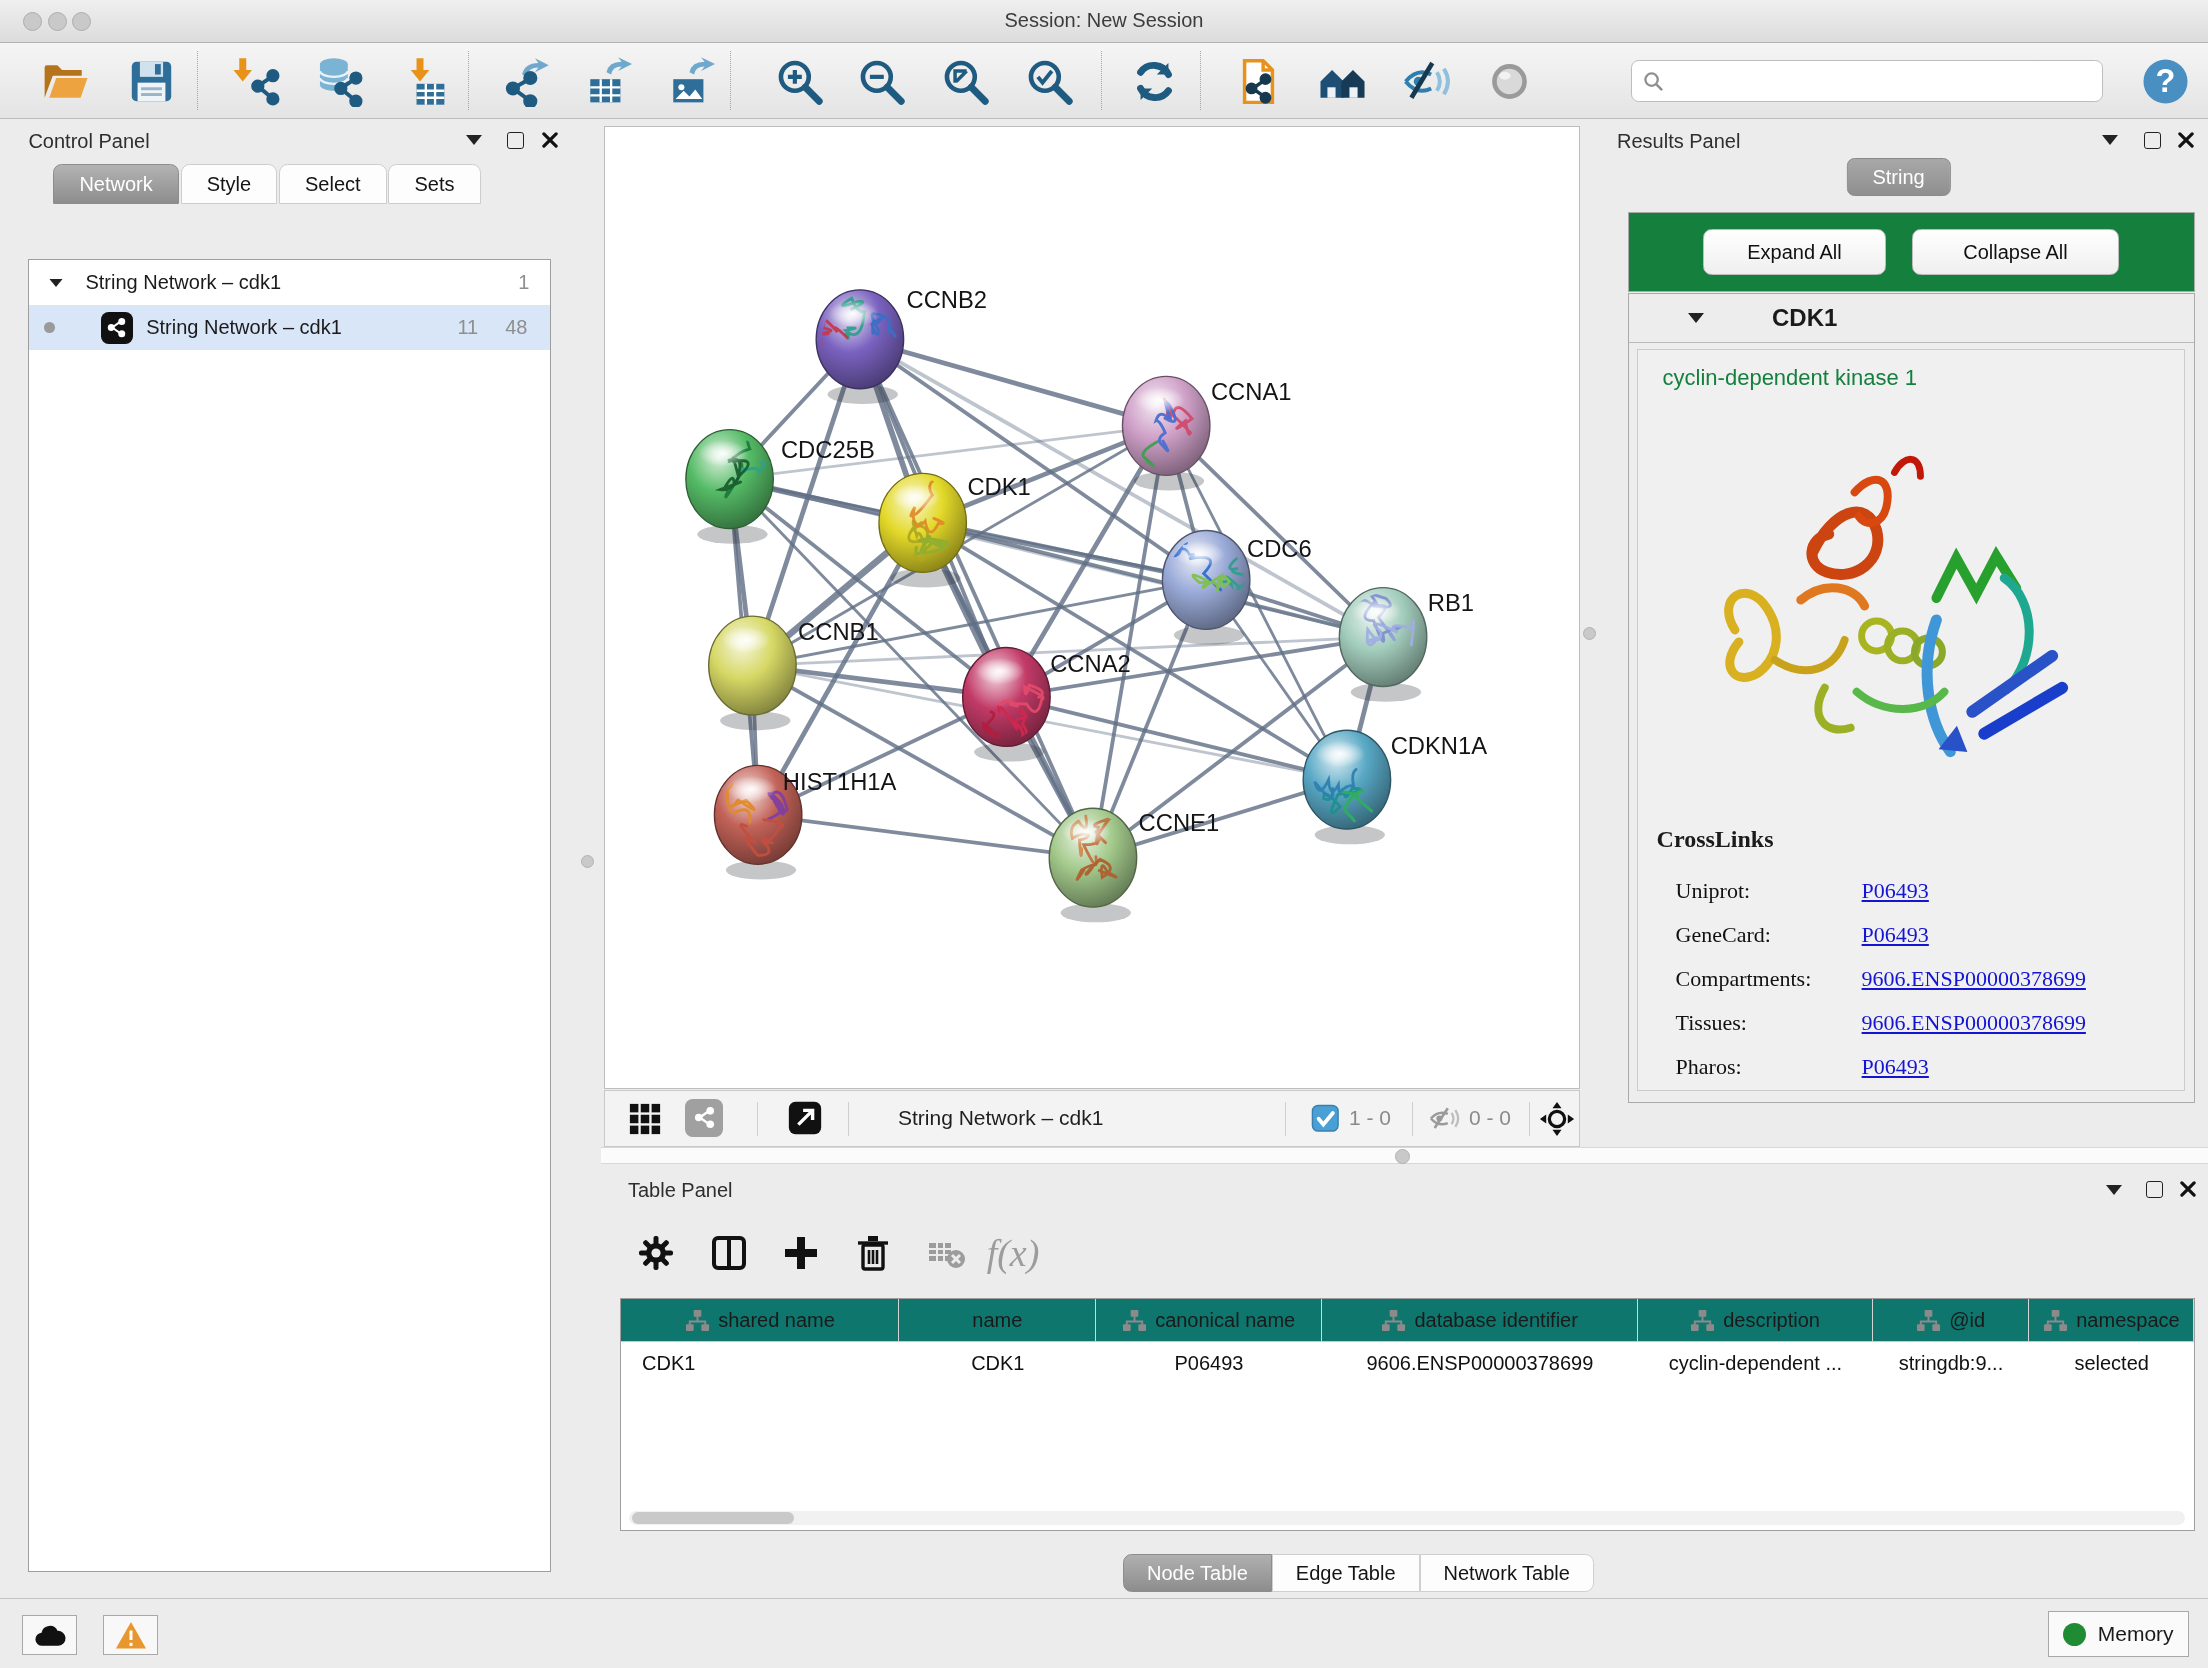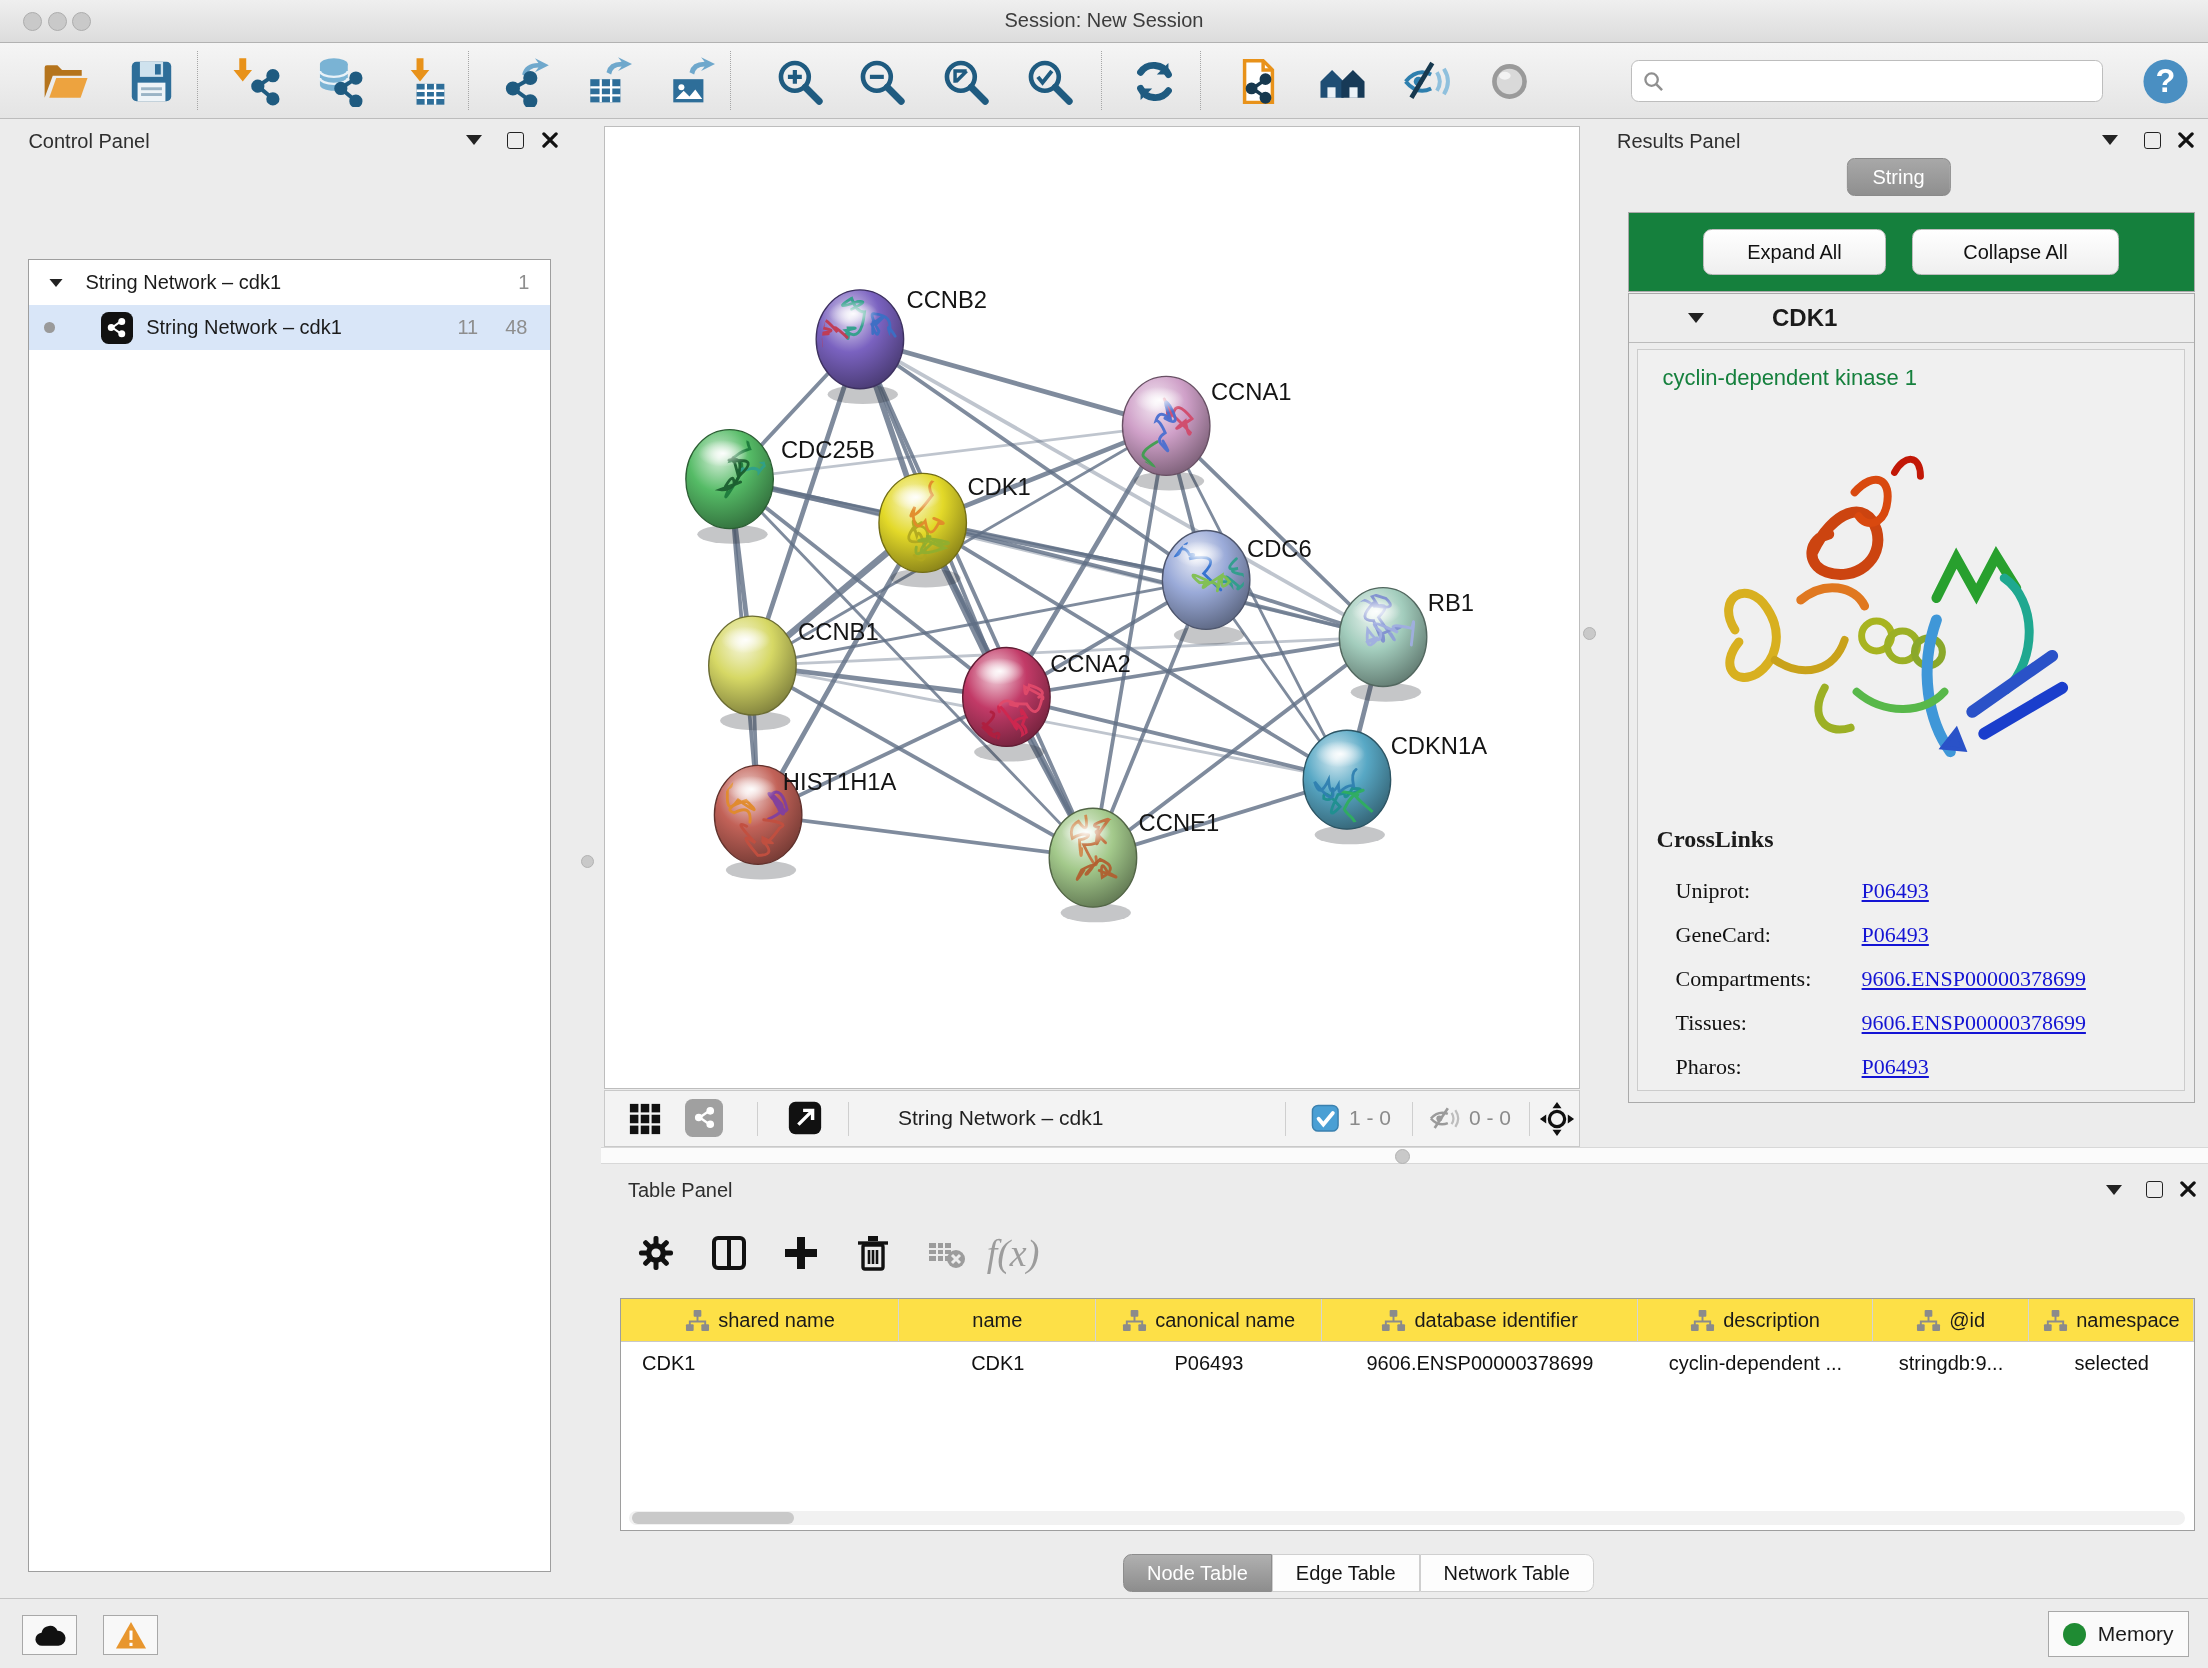--- a/index.html
+++ b/index.html
@@ -54,21 +54,21 @@
   .cl-head{left:19px;top:476px;font-family:"Liberation Serif","DejaVu Serif",serif;font-weight:bold;font-size:24px;}
   .cl-rows{left:38px;top:519px;width:495px;}
   .cl-row{display:flex;height:44px;align-items:center;font-family:"Liberation Serif","DejaVu Serif",serif;font-size:22px;}
   .cl-label{width:186px;color:#111;}
   .cl-link{color:#1414d4;text-decoration:underline;cursor:pointer;}
   
   .tpanel-title{left:628px;top:1179px;}
   .tbl-toolbar-btn{top:1229px;width:48px;height:48px;display:flex;align-items:center;justify-content:center;}
   .fx{font-family:"Liberation Serif","DejaVu Serif",serif;font-style:italic;font-size:38px;color:#9c9c9c;}
   .tbl-box{left:620px;top:1298px;width:1575px;height:233px;background:#fff;border:1.9px solid #9e9e9e;box-sizing:border-box;}
-  .tbl-header{display:flex;height:42px;background:#fde047;border-bottom:1px solid #c9c9c9;}
+  .tbl-header{display:flex;height:42px;background:#0f766e;border-bottom:1px solid #c9c9c9;}
   .th{display:flex;align-items:center;justify-content:center;font-size:20px;color:#1a1a1a;border-right:1px solid #d4d4d4;box-sizing:border-box;overflow:hidden;white-space:nowrap;}
   .col-icon{width:25px;height:25px;margin-right:8.6px;flex:none;}
   .tbl-row{display:flex;height:42px;}
   .td{display:flex;align-items:center;font-size:20px;color:#111;box-sizing:border-box;overflow:hidden;white-space:nowrap;}
   .hscroll{position:absolute;left:7.6px;bottom:4.8px;width:1556px;height:14.3px;background:#f1f1f1;border-radius:7.6px;}
   .hthumb{position:absolute;left:3.8px;top:1px;width:162px;height:12.4px;background:#c9c9c9;border-radius:6.7px;}
   .bt-tabs{left:1123px;top:1554px;display:flex;align-items:center;}
   .bt-tab{padding:6.7px 23px;font-size:20px;background:#fdfdfd;border:1px solid #cfcfcf;color:#141414;}
   .bt-tab:first-child{border-radius:8.6px 0 0 8.6px;}
   .bt-tab:last-child{border-radius:0 8.6px 8.6px 0;}
@@ -269,20 +269,26 @@
 </div>
 
 <div class="abs cpanel">
   <div class="abs ptitle" style="left:17px;top:5.7px">Control Panel</div>
   <span class="abs tri" style="left:455px;top:11.4px"></span>
   <span class="abs sqicon" style="left:496px;top:7.6px"></span>
   <span class="abs xicon" style="left:531px;top:7.6px"><svg viewBox="0 0 17 17">
         <path d="M2 2l13 13M15 2L2 15" stroke="#111" stroke-width="3.4" stroke-linecap="round"></path>
       </svg></span>
 
+  <div class="abs cp-tabs">
+      <div class="cp-tab active">Network</div>
+      <div class="cp-tab">Style</div>
+      <div class="cp-tab">Select</div>
+      <div class="cp-tab">Sets</div>
+    </div>
 
 
   <div class="abs cp-box">
     <div class="tree-row">
       <span class="tri" style="transform:scale(.82);margin-left:19px"></span>
       <span style="margin-left:21px">String Network – cdk1</span>
       <span class="count" style="margin-left:auto;margin-right:21px">1</span>
     </div>
     <div class="tree-row selected">
       <span style="width:10.5px;height:10.5px;border-radius:50%;background:#9a9a9a;margin-left:15px"></span>

